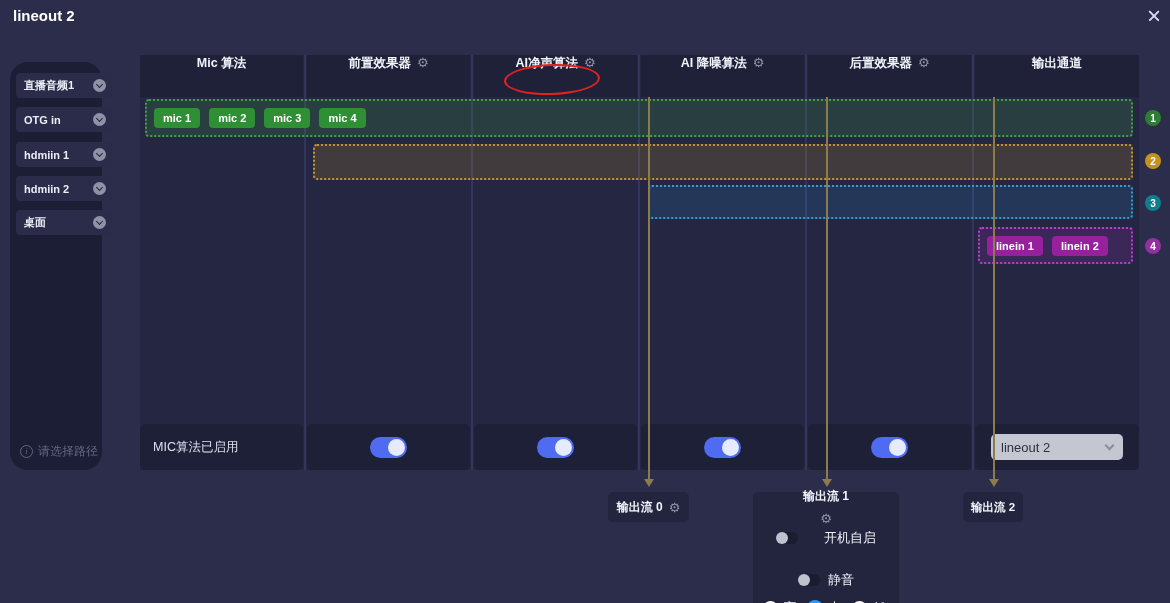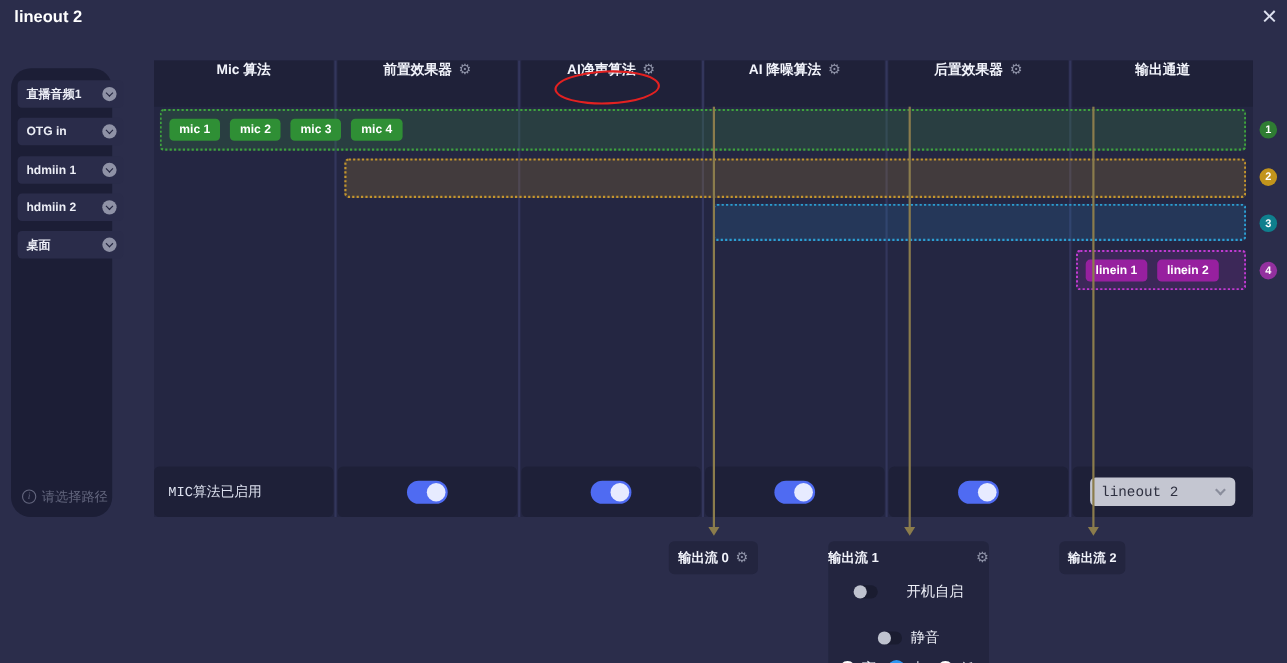--- a/index.html
+++ b/index.html
@@ -52,39 +52,39 @@
   .badge-1 { top:110px; background:#2f7d33; }
   .badge-2 { top:153px; background:#c2941c; }
   .badge-3 { top:195px; background:#0f7f8d; }
   .badge-4 { top:238px; background:#93309f; }
 
   .vline  { position:absolute; top:97px; width:2px; height:383px; background:#8b7c4c; z-index:5; }
   .varrow { position:absolute; top:479px; width:0; height:0; border-left:5px solid transparent;
     border-right:5px solid transparent; border-top:8px solid #8b7c4c; z-index:5; }
 
   .fcell { position:absolute; top:369px; height:46px; background:#1e2038; border-radius:5px;
-    display:flex; align-items:center; justify-content:center; z-index:1;font-family:Liberation Mono, monospace; }
+    display:flex; align-items:center; justify-content:center; z-index:1; }
   .fcell-text { justify-content:flex-start; padding-left:13px; color:#dce0ee; font-size:12.5px; }
   .toggle { width:37px; height:21px; border-radius:11px; background:#4f6bf2; position:relative; cursor:pointer; }
   .toggle::after { content:""; position:absolute; right:2px; top:2px; width:17px; height:17px;
     border-radius:50%; background:#e7ebff; }
   .dropdown { width:132px; height:26px; background:#c4c6d1; border-radius:5px; display:flex;
     align-items:center; justify-content:space-between; padding:0 10px; color:#2e3040;
     font-size:13px; cursor:pointer; z-index:6; position:relative; }
   .dd-chev { width:7px; height:7px; border-right:2px solid #8a8d9c; border-bottom:2px solid #8a8d9c;
     transform:rotate(45deg); margin-top:-4px; }
 
   
   .stream-box { position:absolute; background:#23253f; border-radius:5px; display:flex;
     align-items:center; justify-content:center; gap:6px; color:#f2f4fb; font-size:12px;
     font-weight:bold; z-index:6; }
   .stream-panel { position:absolute; left:753px; top:492px; width:146px; height:120px;
     background:#23253f; border-radius:5px; z-index:6; }
-  .p1-head { height:30px; display:flex; align-items:center; justify-content:space-between; gap:6px;
-    color:#f2f4fb; font-size:12px; font-weight:bold; }
+  .p1-head { height:30px; display:flex; align-items:center; justify-content:center; gap:6px;
+    color:#f2f4fb; font-size:12px; font-weight:bold;flex-direction:column; }
   .opt-row { display:flex; align-items:center; justify-content:center; gap:8px;
     color:#eef0f8; font-size:13px; }
   .opt-row.r1 { margin-top:7px;gap:26px; } .opt-row.r2 { margin-top:24px; } .opt-row.r3 { margin-top:10px; gap:6px; }
   .toggle-sm { width:22px; height:12px; border-radius:6px; background:#1a1c30; position:relative;
     flex:none; cursor:pointer; }
   .toggle-sm::after { content:""; position:absolute; left:0; top:0; width:12px; height:12px;
     border-radius:50%; background:#bfc3cf; }
   .radio { width:15px; height:15px; border-radius:50%; background:#ffffff; flex:none; cursor:pointer; }
   .radio-sel { width:16px; height:16px; border-radius:50%; background:#ffffff;
     border:4px solid #2d96f2; flex:none; cursor:pointer; }

